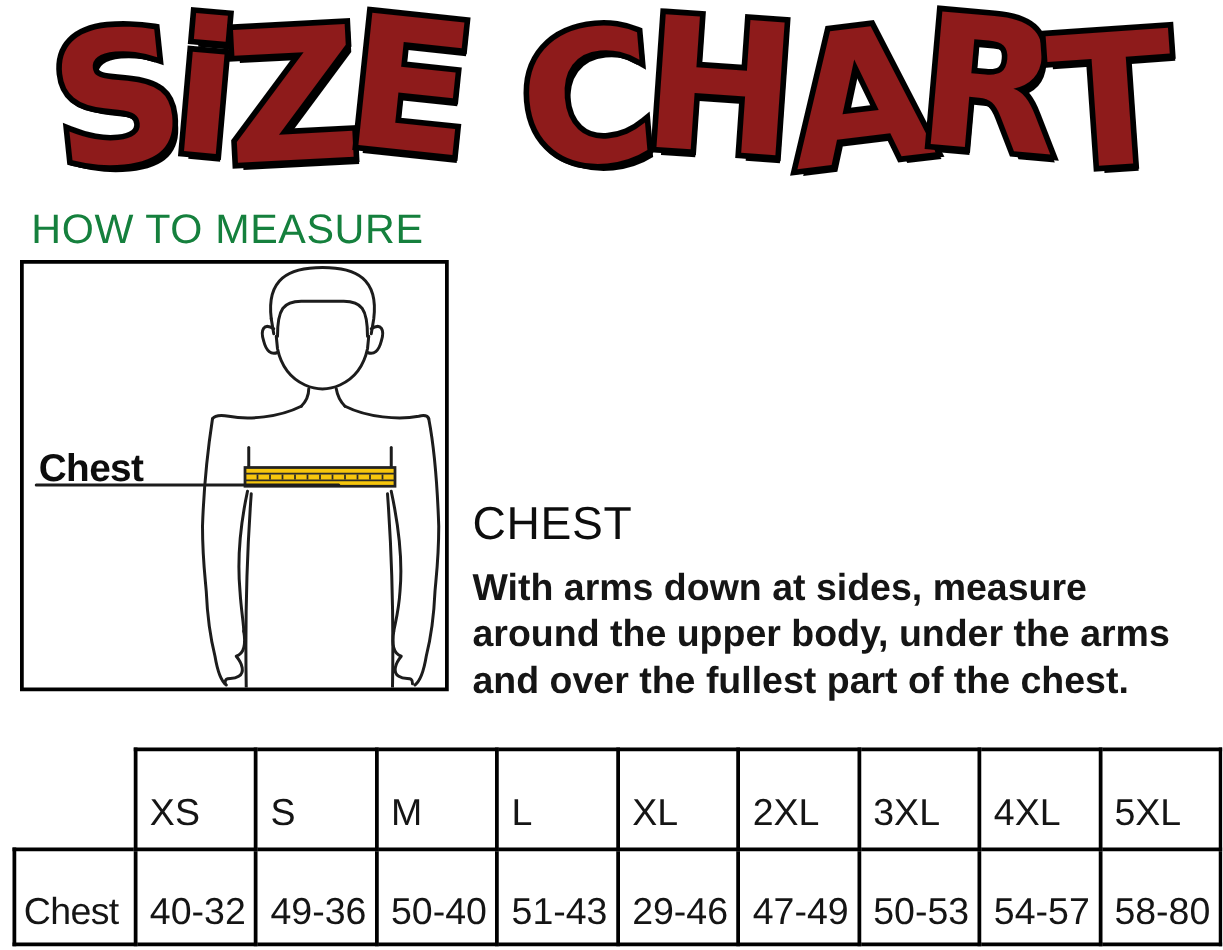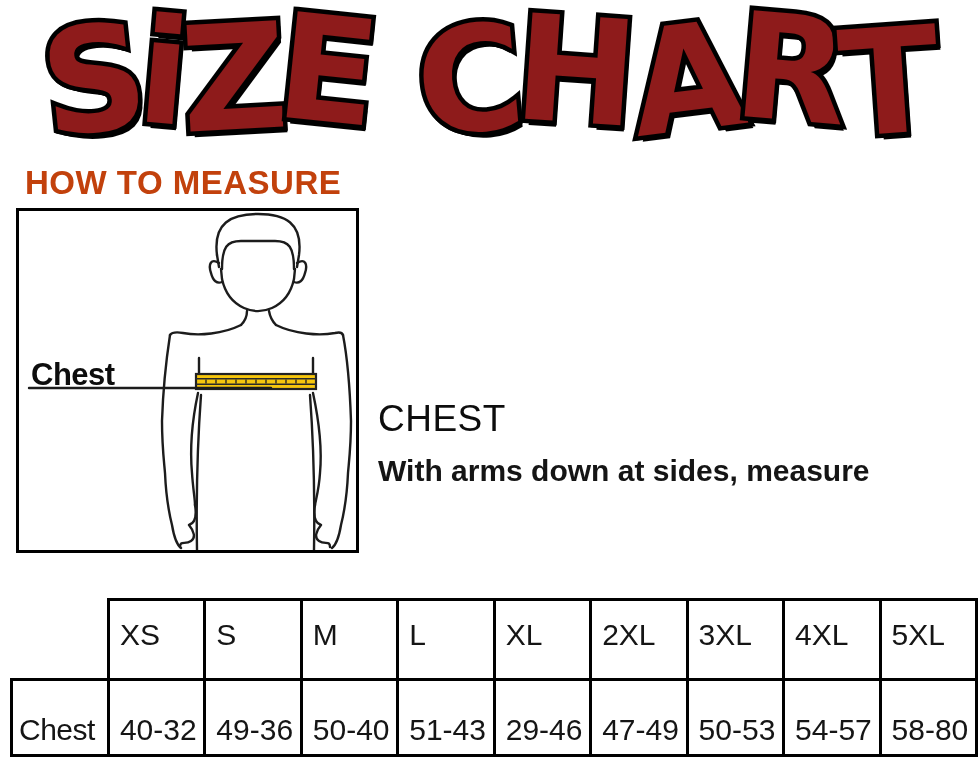--- a/index.html
+++ b/index.html
@@ -23,21 +23,21 @@
     -webkit-text-stroke:9px #000;
     paint-order:stroke fill;
     text-shadow:4px 6px 0 #000, -2px 4px 0 #000;
     margin:0 -3px;
   }
   .title .tl.sp { width:52px; -webkit-text-stroke:0; text-shadow:none; }
 
   
   .howto {
     position:absolute; left:25px; top:164px;
-    font-size:33px; font-weight:700; letter-spacing:0.5px; color:#c2410c;
+    font-size:33px; font-weight:400; letter-spacing:0.5px; color:#15803d;
   }
 
   
   .figure-box {
     position:absolute; left:16px; top:208px;
     width:343px; height:345px;
     border:3px solid #000; background:#fff;
   }
   .figure-box svg { display:block; width:337px; height:339px; }
   .fig-line { fill:none; stroke:#1c1c1c; stroke-width:2.4; stroke-linecap:round; stroke-linejoin:round; }
@@ -65,21 +65,21 @@
     font-family:"Liberation Sans", sans-serif;
     color:#151515; background:transparent;
   }
   table.size-table td {
     border:3px solid #000;
     vertical-align:bottom;
     padding:0 2px 9px 10px;
     font-size:30px; line-height:1; white-space:nowrap;
     background:#fff;
   }
-  table.size-table tr.hdr td { height:80px; padding-bottom:28px; }
+  table.size-table tr.hdr td { height:80px; padding-bottom:12px; }
   table.size-table tr.val td { height:76px; }
   table.size-table td.corner { border:none; background:transparent; }
   table.size-table td.rowlabel { padding-left:6px; letter-spacing:-0.5px; }
 </style>
 </head>
 <body>
 
 <div class="canvas">
 
   <div class="title"><span class="tl" style="color: rgb(142, 27, 27); transform: rotate(-6deg) translateY(6px);">S</span><span class="tl" style="color: rgb(142, 27, 27); transform: rotate(5deg) translateY(-2px);">i</span><span class="tl" style="color: rgb(142, 27, 27); transform: rotate(-3deg) translateY(4px);">Z</span><span class="tl" style="color: rgb(142, 27, 27); transform: rotate(6deg) translateY(-4px);">E</span><span class="tl sp" style="color: rgb(142, 27, 27); transform: rotate(0deg) translateY(0px);"> </span><span class="tl" style="color: rgb(142, 27, 27); transform: rotate(-5deg) translateY(6px);">C</span><span class="tl" style="color: rgb(142, 27, 27); transform: rotate(4deg) translateY(-3px);">H</span><span class="tl" style="color: rgb(142, 27, 27); transform: rotate(-7deg) translateY(5px);">A</span><span class="tl" style="color: rgb(142, 27, 27); transform: rotate(5deg) translateY(-5px);">R</span><span class="tl" style="color: rgb(142, 27, 27); transform: rotate(-4deg) translateY(8px);">T</span></div>
@@ -126,20 +126,22 @@
       </g>
 
       <text class="chest-label-text" x="12" y="174">Chest</text>
       <path class="fig-line" d="M 10,177 L 252,177" stroke-width="2"></path>
     </svg>
   </div>
 
   <div class="chest-head">CHEST</div>
   <div class="chest-text">
     <div>With arms down at sides, measure</div>
+    <div>around the upper body, under the arms</div>
+    <div>and over the fullest part of the chest.</div>
   </div>
 
   <table class="size-table">
     <colgroup>
       <col style="width:97px">
       <col style="width:96.5px">
         <col style="width:96.5px">
         <col style="width:96.5px">
       <col style="width:96.5px">
         <col style="width:96.5px">

